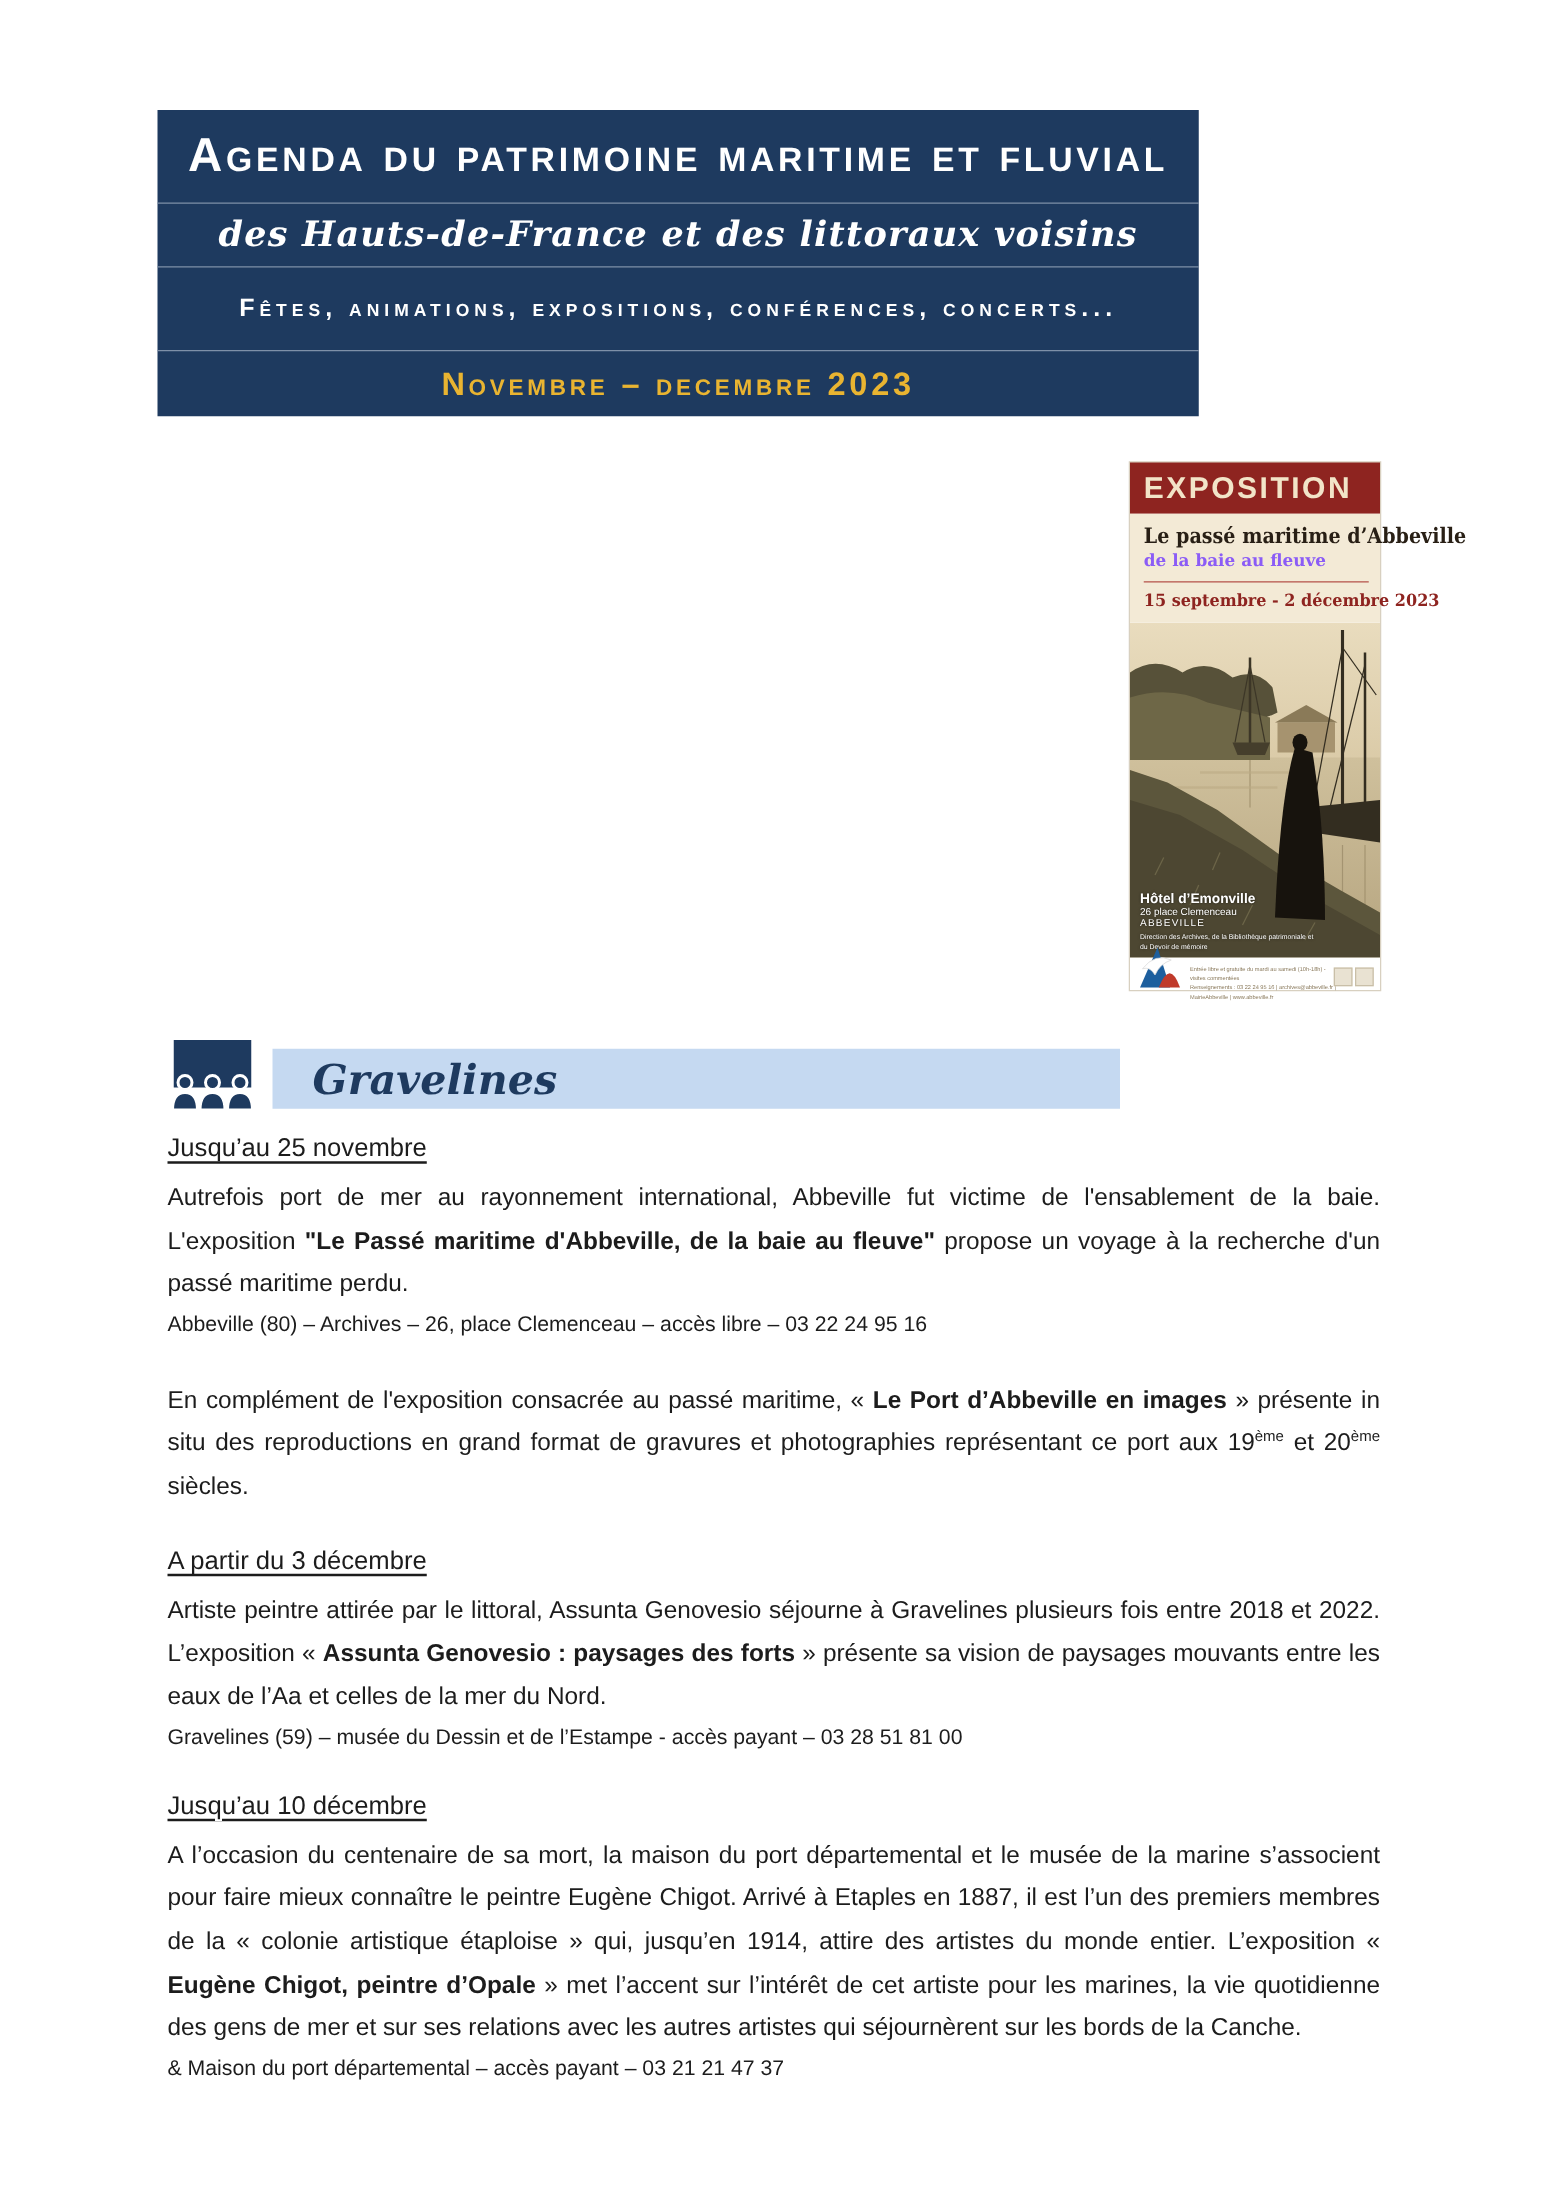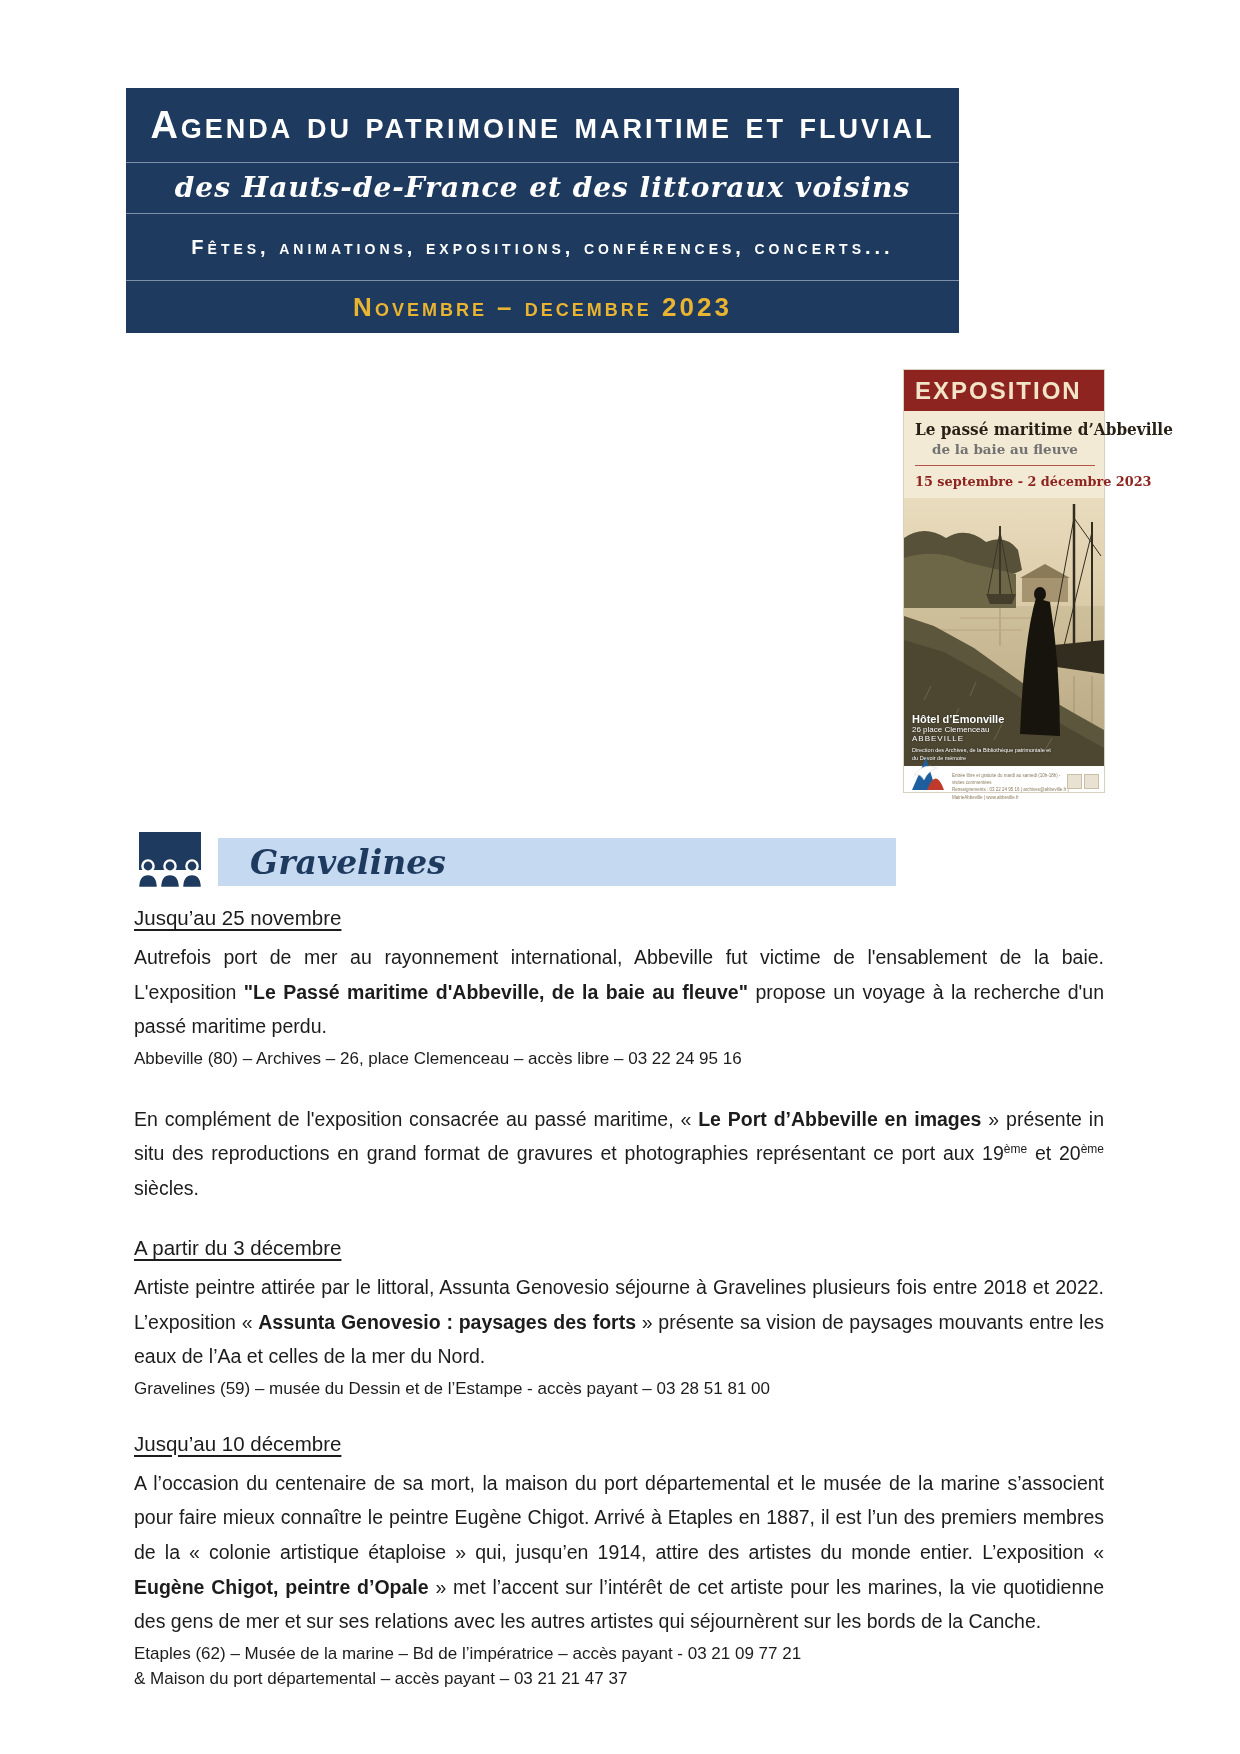--- a/index.html
+++ b/index.html
@@ -41,21 +41,21 @@
   
   .poster{float:right;width:200px;margin:10px 0 40px 110px;
           box-shadow:0 0 0 1px #d8d0c0;}
   .poster-head{background:#8e2420;color:#f2e4c8;padding:7px 8px 6px 11px;
                font-size:24px;font-weight:bold;letter-spacing:2px;
                font-family:"Liberation Sans",sans-serif;}
   .poster-titleblock{background:#f3ead6;padding:8px 9px 9px 11px;}
   .pt-title{font-family:"DejaVu Serif",serif;font-weight:bold;font-size:17px;
             color:#281f15;white-space:nowrap;transform:scaleX(.9);transform-origin:left;}
   .pt-sub{font-family:"DejaVu Serif",serif;font-weight:bold;font-size:13.5px;
-          color:#737373;margin-top:2px;text-align:center;}
+          color:#8b5cf6;margin-top:2px;}
   .pt-div{border-top:1px solid #b5524a;margin:8px 0 7px;}
   .pt-dates{font-family:"DejaVu Serif",serif;font-weight:bold;font-size:13.5px;
             color:#8e2420;white-space:nowrap;transform:scaleX(.95);transform-origin:left;}
   .poster-photo{position:relative;height:272px;font-family:"Liberation Sans",sans-serif;}
   .poster-photo svg{display:block;}
   .photo-caption{position:absolute;left:8px;bottom:8px;color:#fff;
                  text-shadow:0 0 2px rgba(0,0,0,.6);}
   .cap-venue{font-size:11px;font-weight:bold;}
   .cap-addr{font-size:8px;}
   .cap-city{font-size:8px;letter-spacing:1px;}
@@ -199,21 +199,20 @@
     <p class="event-body"><span>Artiste peintre attirée par le littoral, Assunta Genovesio séjourne à Gravelines plusieurs fois entre 2018 et 2022. L’exposition « </span><span style="font-weight: 700;">Assunta Genovesio : paysages des forts</span><span> » présente sa vision de paysages mouvants entre les eaux de l’Aa et celles de la mer du Nord.</span></p>
     <div class="event-details">
             <div class="detail-line">Gravelines (59) – musée du Dessin et de l’Estampe - accès payant – 03 28 51 81 00</div>
           </div>
   </article>
 
   <article class="event">
     <h3 class="event-date">Jusqu’au 10 décembre</h3>
     <p class="event-body"><span>A l’occasion du centenaire de sa mort, la maison du port départemental et le musée de la marine s’associent pour faire mieux connaître le peintre Eugène Chigot. Arrivé à Etaples en 1887, il est l’un des premiers membres de la « colonie artistique étaploise » qui, jusqu’en 1914, attire des artistes du monde entier. L’exposition « </span><span style="font-weight: 700;">Eugène Chigot, peintre d’Opale</span><span> » met l’accent sur l’intérêt de cet artiste pour les marines, la vie quotidienne des gens de mer et sur ses relations avec les autres artistes qui séjournèrent sur les bords de la Canche.</span></p>
     <div class="event-details">
-            <div class="detail-line">Etaples (62) – Musée de la marine – Bd de l’impératrice – accès payant - 03 21 09 77 21</div>
             <div class="detail-line">&amp; Maison du port départemental – accès payant – 03 21 21 47 37</div>
           </div>
   </article>
 
 </div>
 
   </main>
 </div>
 
 </body></html>

